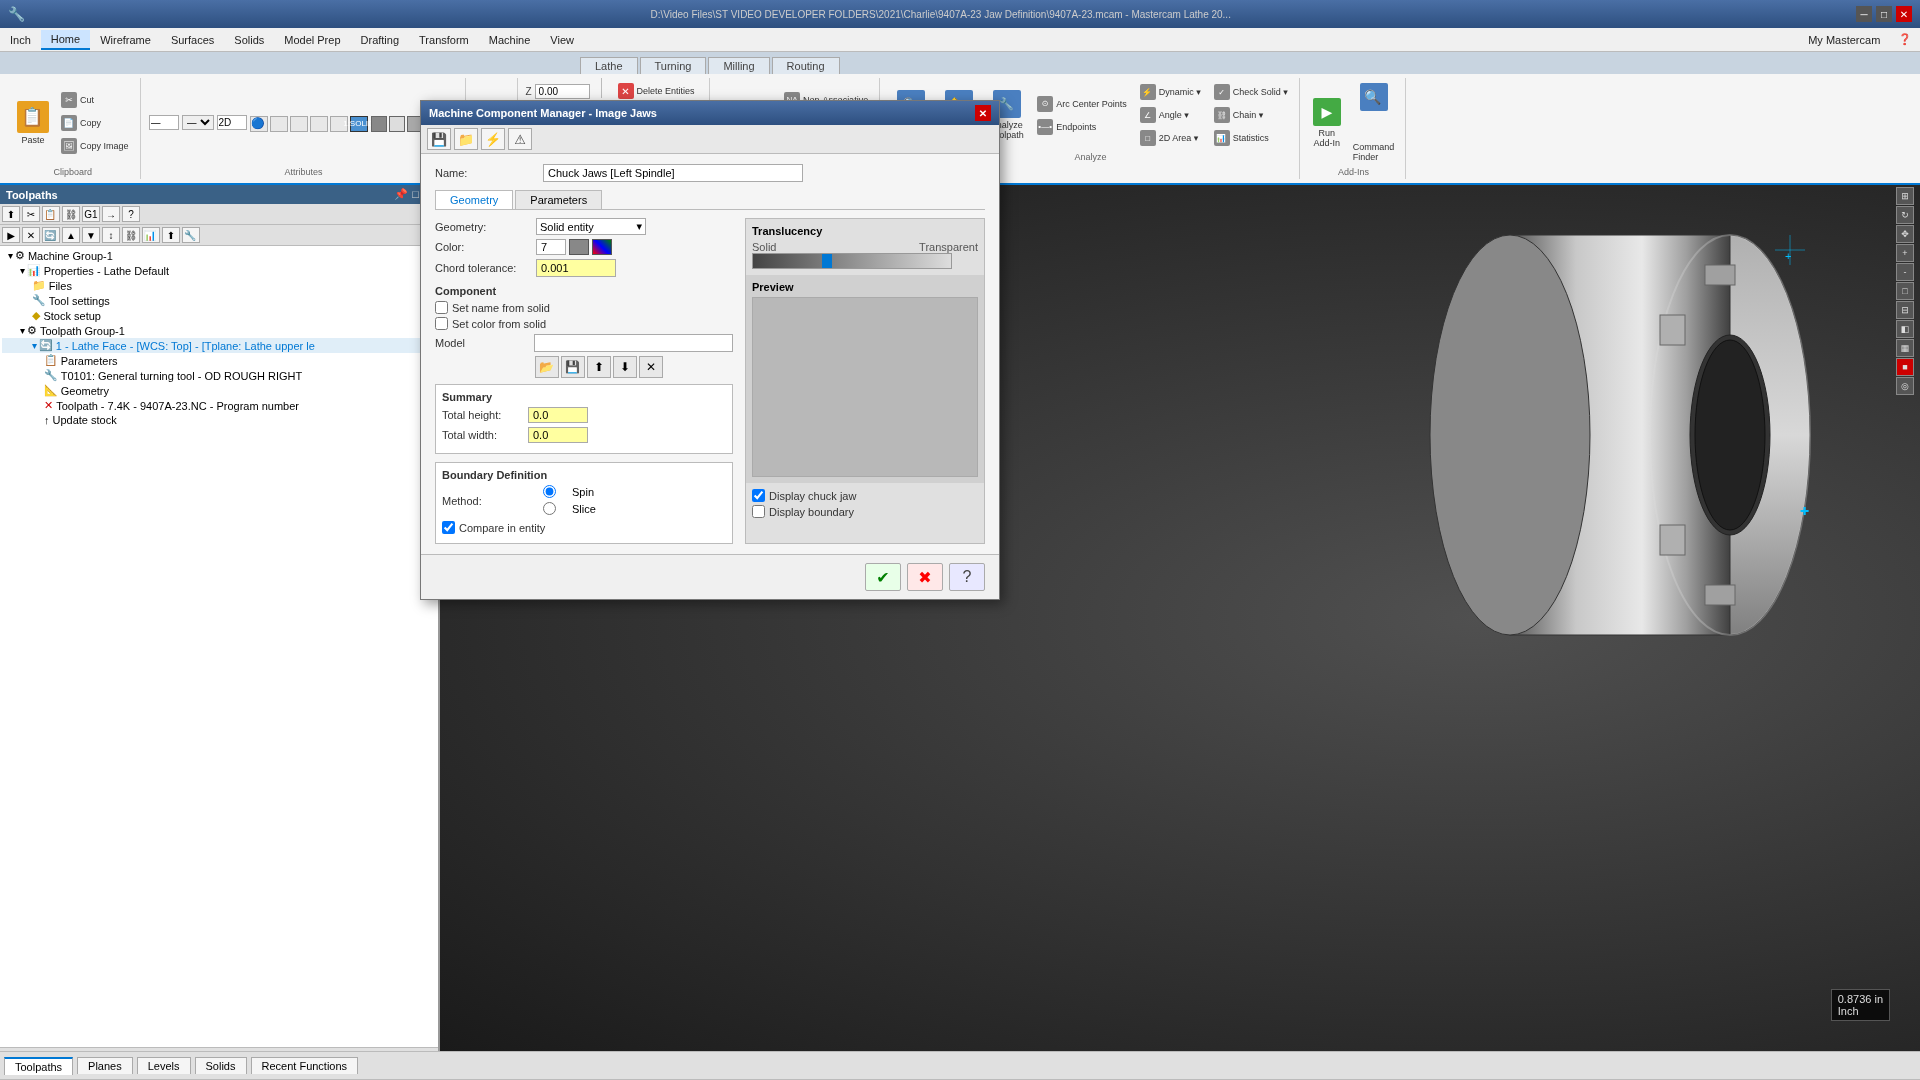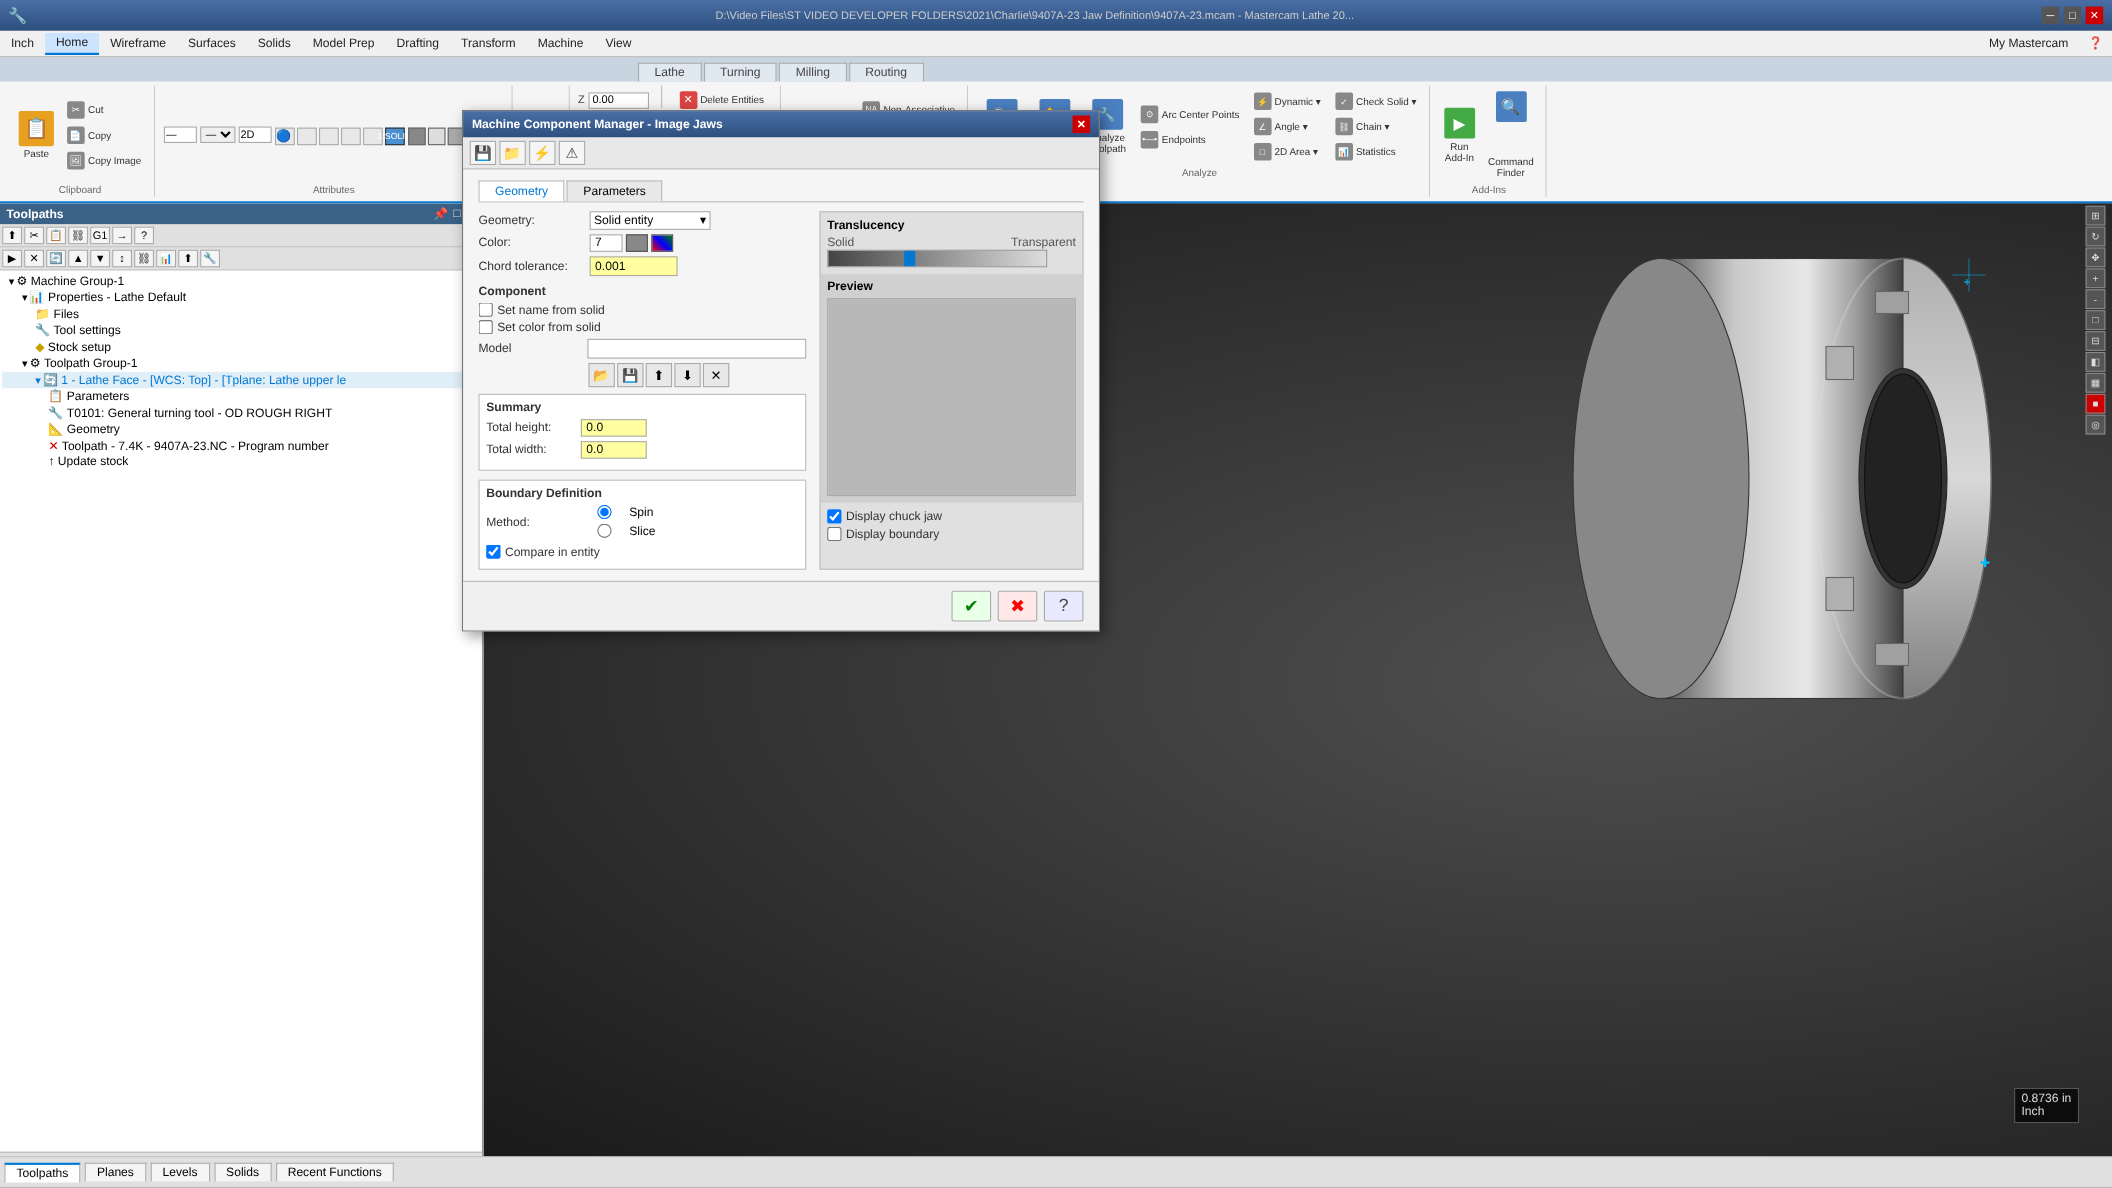--- a/index.html
+++ b/index.html
@@ -564,21 +564,21 @@
     </div>
 
     <div class="ribbon-group">
       <div class="ribbon-group-buttons" style="gap:2px;">
         <div class="ribbon-btn">
           <div class="ribbon-btn-icon" style="background:#4a4; font-size:14px; width:28px; height:28px;">▶</div>
           <span style="font-size:9px; text-align:center;">Run<br>Add-In</span>
         </div>
         <div class="ribbon-btn">
           <div class="ribbon-btn-icon" style="background:#4a7fc0; font-size:14px; width:28px; height:28px;">🔍</div>
-          <span style="font-size:9px; text-align:center;margin-top:29px;">Command<br>Finder</span>
+          <span style="font-size:9px; text-align:left;margin-top:29px;">Command<br>Finder</span>
         </div>
       </div>
       <div class="ribbon-group-label">Add-Ins</div>
     </div>
 
   </div>
 </div>
 
 <div id="main" style="display:flex; height:calc(1080px - 28px - 24px - 112px - 22px - 28px);">
 
@@ -798,20 +798,24 @@
     <div id="dialog-close">✕</div>
   </div>
   <div id="dialog-toolbar">
     <div class="dialog-tb-btn">💾</div>
     <div class="dialog-tb-btn">📁</div>
     <div class="dialog-tb-btn">⚡</div>
     <div class="dialog-tb-btn">⚠</div>
   </div>
   <div id="dialog-body">
 
+    <div class="field-row">
+      <span class="field-label">Name:</span>
+      <input type="text" class="field-input wide" value="Chuck Jaws [Left Spindle]" style="">
+    </div>
 
     <div id="dialog-tabs">
       <div class="dialog-tab active">
         <span>Geometry</span>
       </div>
       <div class="dialog-tab">
         <span>Parameters</span>
       </div>
     </div>
 

